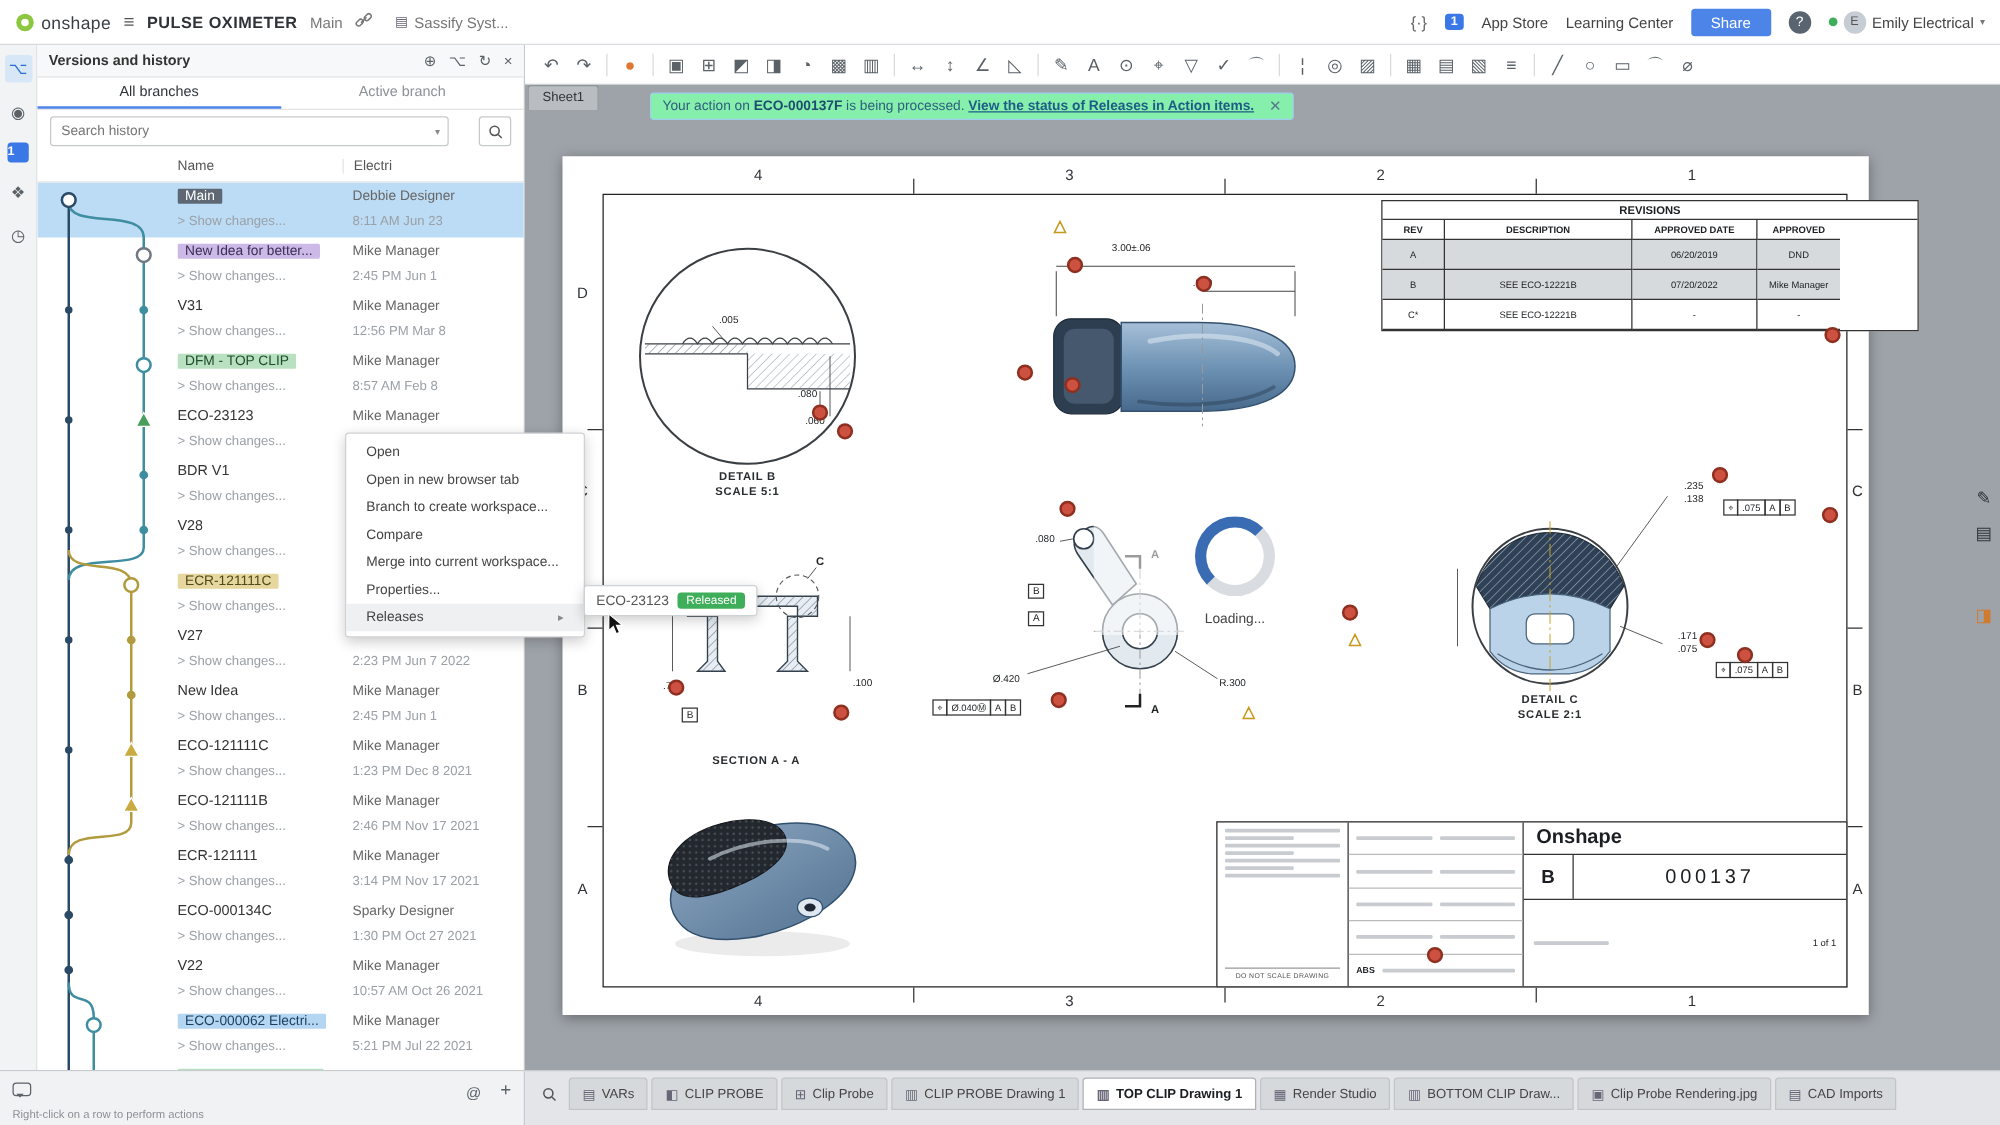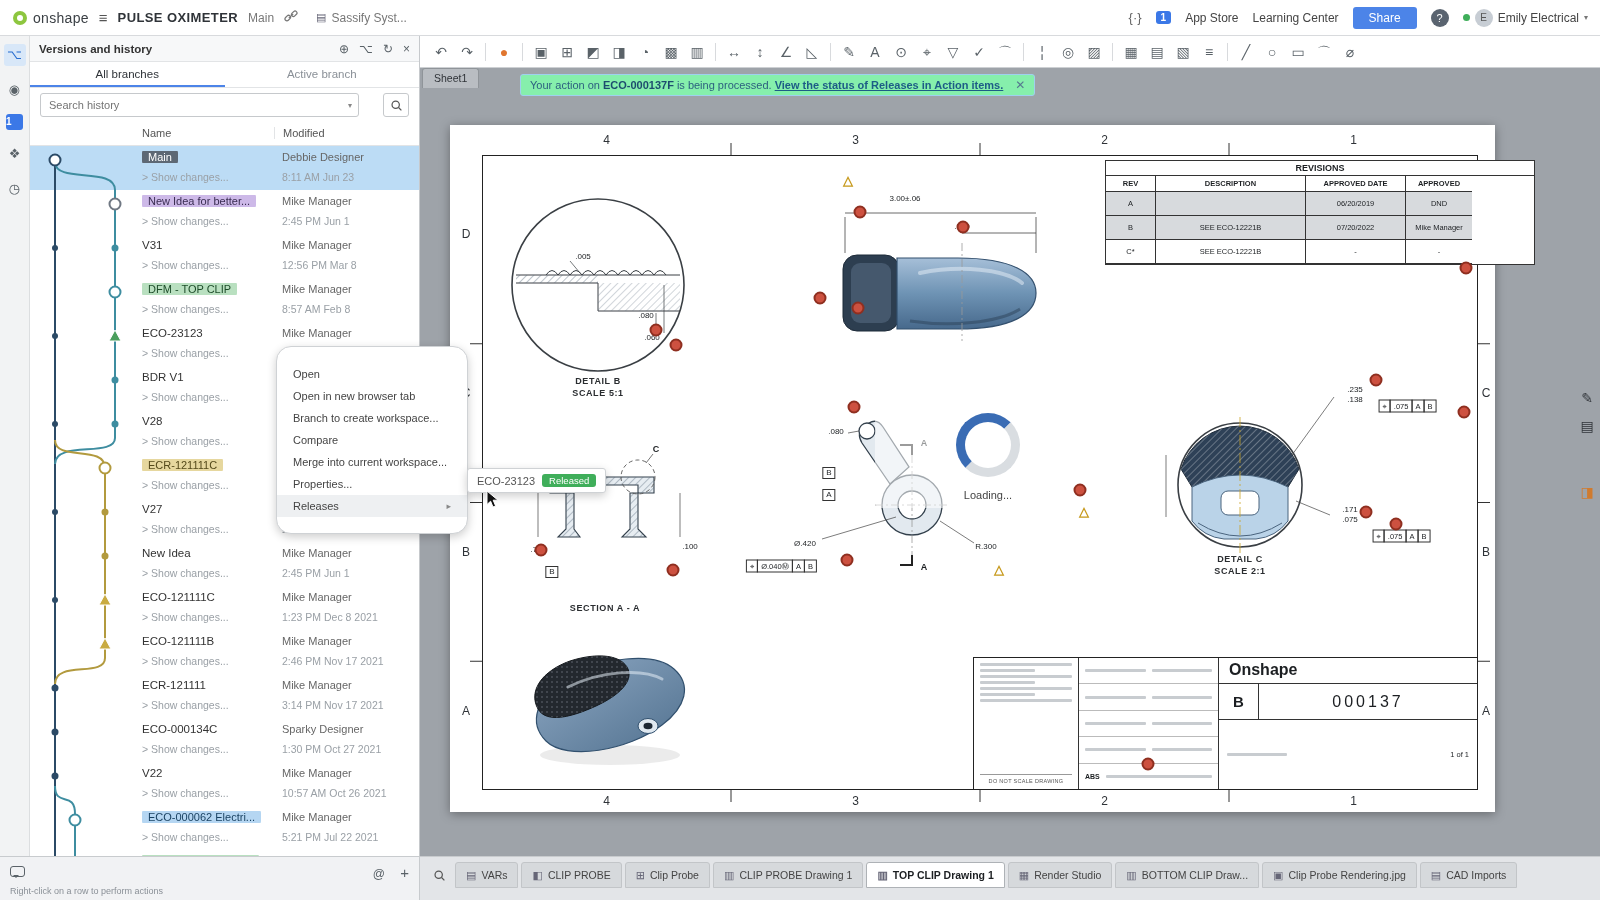--- a/index.html
+++ b/index.html
@@ -150,22 +150,22 @@
   .at-icon{position:absolute;right:34px;top:10px;font-size:12px;color:#5a6268;}
   .plus-icon{position:absolute;right:10px;top:7px;font-size:15px;color:#5a6268;}
   #doc-tabs{flex:1;display:flex;align-items:flex-start;padding:5px 6px 0;gap:3px;}
   .tab-search{width:26px;height:26px;display:flex;align-items:center;justify-content:center;}
   .doc-tab{height:26px;display:flex;align-items:center;gap:5px;padding:0 10px;background:#d6d9dc;
            border:1px solid #c2c5c8;border-radius:3px 3px 0 0;font-size:10.5px;color:#444;white-space:nowrap;}
   .doc-tab.active{background:#fff;border-color:#aeb2b6;font-weight:bold;color:#1c1f22;}
   .ticon{font-size:11px;color:#667;}
 
   
-  .ctx{position:absolute;left:276px;top:346px;width:192px;background:#fff;border:1px solid #cfd2d5;border-radius:15px;
-       box-shadow:0 3px 10px rgba(0,0,0,.2);padding:16px 0;z-index:50;}
+  .ctx{position:absolute;left:276px;top:346px;width:192px;background:#fff;border:1px solid #cfd2d5;border-radius:3px;
+       box-shadow:0 3px 10px rgba(0,0,0,.2);padding:4px 0;z-index:50;}
   .ctx-item{height:22px;line-height:22px;padding:0 16px;font-size:11px;color:#444;display:flex;justify-content:space-between;}
   .ctx-item.hov{background:#eef0f2;}
   .ctx-arrow{color:#888;font-size:9px;}
   .flyout{position:absolute;left:467px;top:468px;background:#fff;border:1px solid #cfd2d5;border-radius:3px;
           box-shadow:0 3px 10px rgba(0,0,0,.2);padding:5px 9px;display:flex;gap:7px;align-items:center;z-index:51;
           font-size:11px;color:#555;}
   .rel-badge{color:#fff;font-size:9.5px;padding:1px 7px;border-radius:3px;}
   .cursor{position:absolute;left:486px;top:490px;z-index:60;}
 </style>
 </head>
@@ -244,21 +244,21 @@
         </span>
         <span class="search-btn">
           <svg width="13" height="13" viewBox="0 0 16 16">
             <circle cx="7" cy="7" r="4.5" fill="none" stroke="#555" stroke-width="1.5"></circle>
             <line x1="10.5" y1="10.5" x2="14" y2="14" stroke="#555" stroke-width="1.5"></line>
             </svg>
         </span>
       </div>
       <div class="col-hdr">
         <span class="col-name">Name</span>
-        <span class="col-mod">Modified</span>
+        <span class="col-mod">Electri</span>
       </div>
       <div id="version-list">
         <div id="version-rows">
             <div class="vrow selected">
               <div class="vname"><span class="vbadge badge-dark">Main</span></div>
               <div class="vshow">&gt; Show changes...</div>
               <div class="vauthor">Debbie Designer</div>
               <div class="vdate">8:11 AM Jun 23</div>
             </div>
             <div class="vrow">

